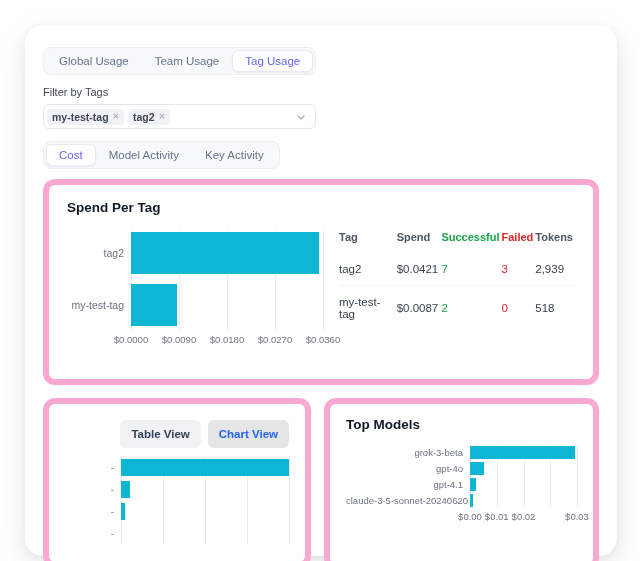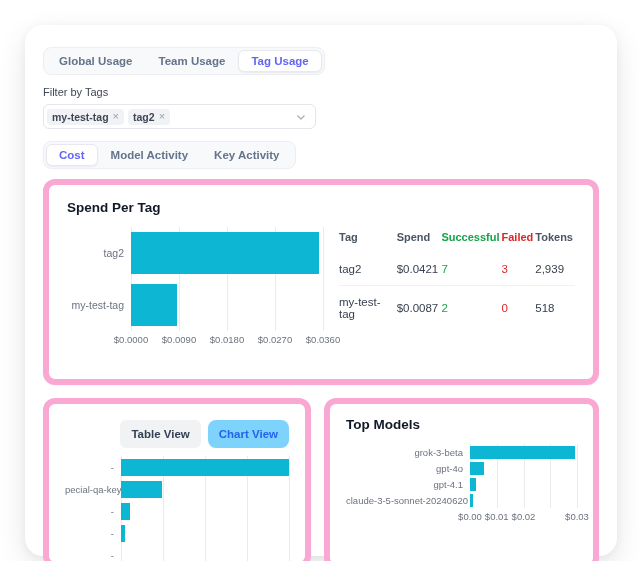--- a/index.html
+++ b/index.html
@@ -6,21 +6,21 @@
   html,body { width:640px; height:561px; background:#ffffff; font-family:"Liberation Sans", sans-serif; overflow:hidden; }
   .app-card {
     position:absolute; left:25px; top:25px; width:592px; height:531px;
     background:#ffffff; border-radius:18px;
     box-shadow:0 10px 30px rgba(15,23,42,.10), 0 2px 8px rgba(15,23,42,.05);
     padding:22px 18px 16px 18px;
   }
   
   .tabbar { display:inline-flex; align-items:center; background:#f8f9fb; border:1px solid #eceef2; border-radius:8px; padding:2px; }
   .tabbar .tab { border:1px solid transparent; background:transparent; color:#64748b; font-family:inherit;
-    font-size:11.5px; font-weight:700; padding:4px 12px; border-radius:6px; cursor:pointer; white-space:nowrap; }
+    font-size:11.5px; font-weight:400; padding:4px 12px; border-radius:6px; cursor:pointer; white-space:nowrap; }
   .tabbar .tab.active { background:#ffffff; color:#6366f1; border-color:#e8e9f0; box-shadow:0 1px 2px rgba(15,23,42,.06); }
   .filter-label { margin-top:11px; font-size:11px; font-weight:400; color:#3f4654; }
   .tag-select { margin-top:6px; width:273px; height:25px; display:flex; align-items:center; gap:4px;
     border:1px solid #e3e6ea; border-radius:6px; padding:2px 8px 2px 3px; background:#fff; cursor:pointer; }
   .chip { display:inline-flex; align-items:center; gap:4px; background:#f1f2f5; border-radius:4px;
     padding:2px 5px; font-size:10.5px; font-weight:700; color:#3f4654; }
   .chip .chip-x { color:#9aa1ab; font-weight:400; font-size:11px; cursor:pointer; line-height:1; }
   .chev { margin-left:auto; color:#aab1bb; display:flex; }
   .tabs2 { margin-top:12px; }
   
@@ -53,21 +53,21 @@
   .spend-table th:nth-child(3),.spend-table td:nth-child(3){ width:25%; }
   .spend-table th:nth-child(4),.spend-table td:nth-child(4){ width:14%; }
   .spend-table th:nth-child(5),.spend-table td:nth-child(5){ width:16%; }
   
   .bottom-row { margin-top:13px; display:flex; gap:13px; align-items:flex-start; }
   .keys-panel { width:268px; height:170px; padding:13px 16px; overflow:hidden; }
   .models-panel { flex:1; height:172px; padding:13px 16px; }
   .view-toggle { display:flex; justify-content:flex-end; gap:7px; margin-top:3px; }
   .view-btn { border:none; font-family:inherit; font-size:11.5px; font-weight:600; padding:8px 11px; border-radius:6px;
     cursor:pointer; background:#f1f2f4; color:#344054; }
-  .view-btn.active { background:#7dd3fc; color:#2563eb;border-radius:8px; }
+  .view-btn.active { background:#e5e5e5; color:#2563eb; }
 </style>
 </head>
 <body>
 
 <div class="app-card">
 
   <div class="tabbar" id="tabs-primary">
       <button class="tab">Global Usage</button>
       <button class="tab">Team Usage</button>
       <button class="tab active">Tag Usage</button>
@@ -172,26 +172,20 @@
             <div class="cgridline" style="left: 75%;"></div>
             <div class="cgridline" style="left: 100%;"></div>
           </div>
           <div class="crow">
             <div class="clabel">-</div>
             <div class="ctrack">
               <div class="cbar" style="width: 100%; background: rgb(13, 182, 211);"></div>
             </div>
           </div>
           <div class="crow">
-            <div class="clabel">pecial-qa-key</div>
-            <div class="ctrack">
-              <div class="cbar" style="width: 24.5%; background: rgb(13, 182, 211);"></div>
-            </div>
-          </div>
-          <div class="crow">
             <div class="clabel">-</div>
             <div class="ctrack">
               <div class="cbar" style="width: 5.5%; background: rgb(13, 182, 211);"></div>
             </div>
           </div>
           <div class="crow">
             <div class="clabel">-</div>
             <div class="ctrack">
               <div class="cbar" style="width: 2.5%; background: rgb(13, 182, 211);"></div>
             </div>

